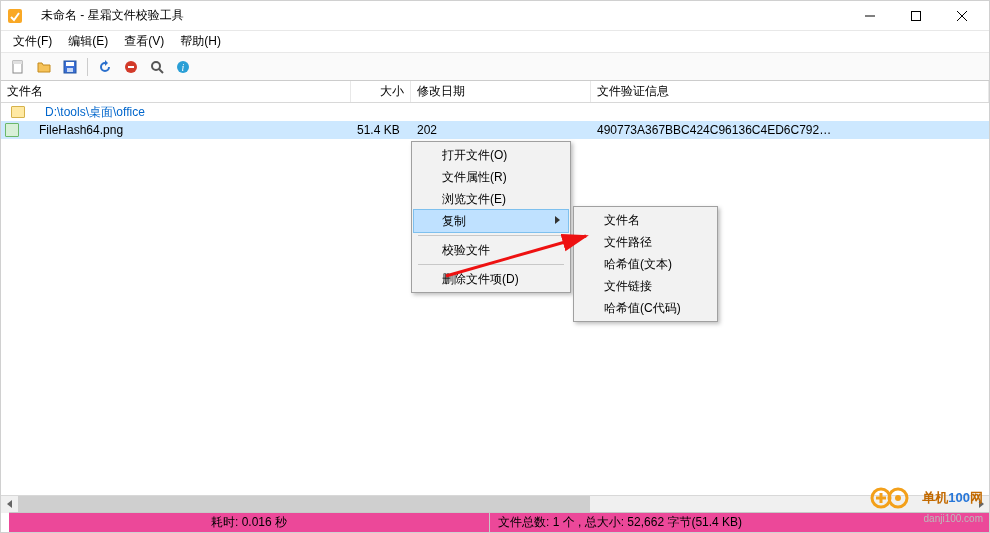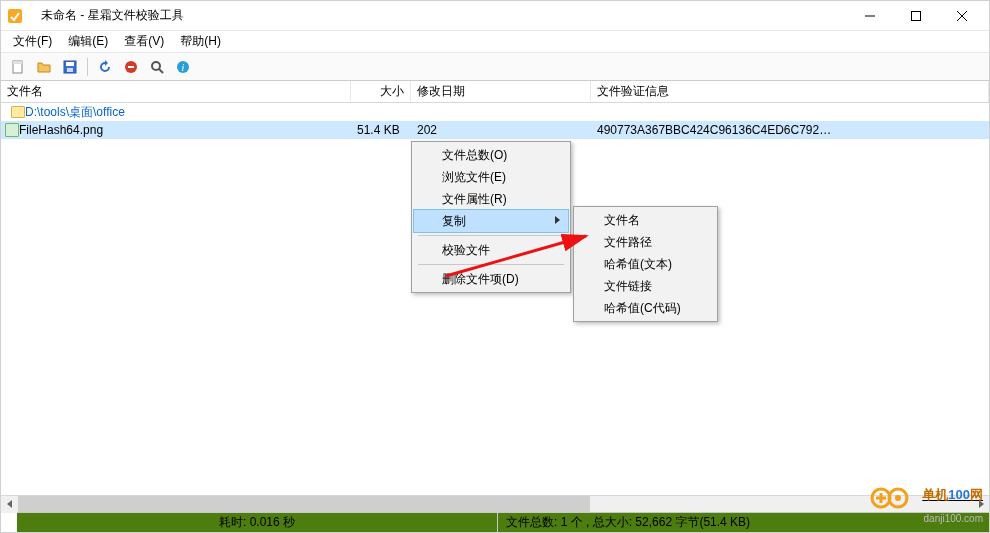--- a/index.html
+++ b/index.html
@@ -80,21 +80,21 @@
   }
   .row {
     height: 18px;
     display: flex;
     align-items: center;
     font-size: 12px;
   }
   .grouprow .col-name { color: #0066cc; padding-left: 10px; }
   .selrow { background: #cde8ff; }
   .cell { padding: 0 6px; overflow:hidden; white-space:nowrap; text-overflow:ellipsis; }
-  .cell-name { width: 350px; display:flex; align-items:center; gap:0; padding-left: 4px;}
+  .cell-name { width: 350px; display:flex; align-items:center; gap:20px; padding-left: 4px;}
   .cell-size { width: 60px; text-align: left; }
   .cell-date { width: 180px; }
   .cell-115  { width: 250px; }
   .cell-verify { flex: 1; }
   .folder-icon {
     width:14px; height:12px; background:#ffe9a3; border:1px solid #d6b24b; border-radius:1px;
     display:inline-block;
   }
   .file-icon {
     width:14px; height:14px; background:#d8f0d8; border:1px solid #6bb86b; border-radius:1px;
@@ -123,31 +123,30 @@
     border-left:5px solid #333; border-top:4px solid transparent; border-bottom:4px solid transparent;
   }
   .scrollbar-h {
     position:absolute; left:0; right:0; bottom:20px; height:17px;
     background:#f0f0f0; border-top:1px solid #d8d8d8; display:flex; align-items:center;
   }
   .scrollbar-h .sb-btn { width:17px; height:17px; display:flex; align-items:center; justify-content:center; background:#f0f0f0; }
   .scrollbar-h .sb-track { flex:1; height:17px; background:#f0f0f0; position:relative; }
   .scrollbar-h .sb-thumb { position:absolute; left:0; width:60%; height:100%; background:#cfcfcf; }
   .statusbar {
-    position:absolute; left:16px; right:0; bottom:0; height:20px;
+    position:absolute; left:8px; right:0; bottom:0; height:20px;
     display:flex; align-items:center;
-    border-top:1px solid #c8c8c8; background:#4d7c0f;
+    border-top:1px solid #c8c8c8; background:#ec4899;
   }
   .statusbar .spane { padding:0 8px; height:100%; display:flex; align-items:center; }
   .statusbar .sep { width:1px; height:100%; background:#c8c8c8; }
   .watermark {
     position:absolute; right:6px; bottom:22px;
-    display:flex; gap:12px;
+    display:flex; align-items:center; gap:12px;
     font-size:13px;
-    text-decoration:underline;
   }
   .watermark .brand1 { color:#c36a00; font-weight:bold; }
   .watermark .brand2 { color:#2676d9; font-weight:bold; }
   .watermark .url { color:#bbb; font-size:10px; position:absolute; right:0; bottom:-14px; }
   .arrow-anno {
     position:absolute; pointer-events:none;
   }
 </style>
 </head>
 <body>
@@ -252,23 +251,23 @@
       <span>FileHash64.png</span>
     </div>
     <div class="cell cell-size">51.4 KB</div>
     <div class="cell cell-date">202</div>
     <div class="cell cell-115">490773A367BBC424C96136C4ED6C792D23|...</div>
     <div class="cell cell-verify"></div>
   </div>
 </div>
 
 <div class="ctxmenu" style="left:410px; top:140px; width:160px;">
-  <div class="ctxitem">文件总数(O)</div>
+  <div class="ctxitem">打开文件(O)</div>
+  <div class="ctxitem">文件属性(R)</div>
   <div class="ctxitem">浏览文件(E)</div>
-  <div class="ctxitem">文件属性(R)</div>
   <div class="ctxitem sel">
     <span>复制</span>
     <span class="sub-arrow"></span>
   </div>
   <div class="ctxsep"></div>
   <div class="ctxitem">校验文件</div>
   <div class="ctxsep"></div>
   <div class="ctxitem">删除文件项(D)</div>
 </div>
 

